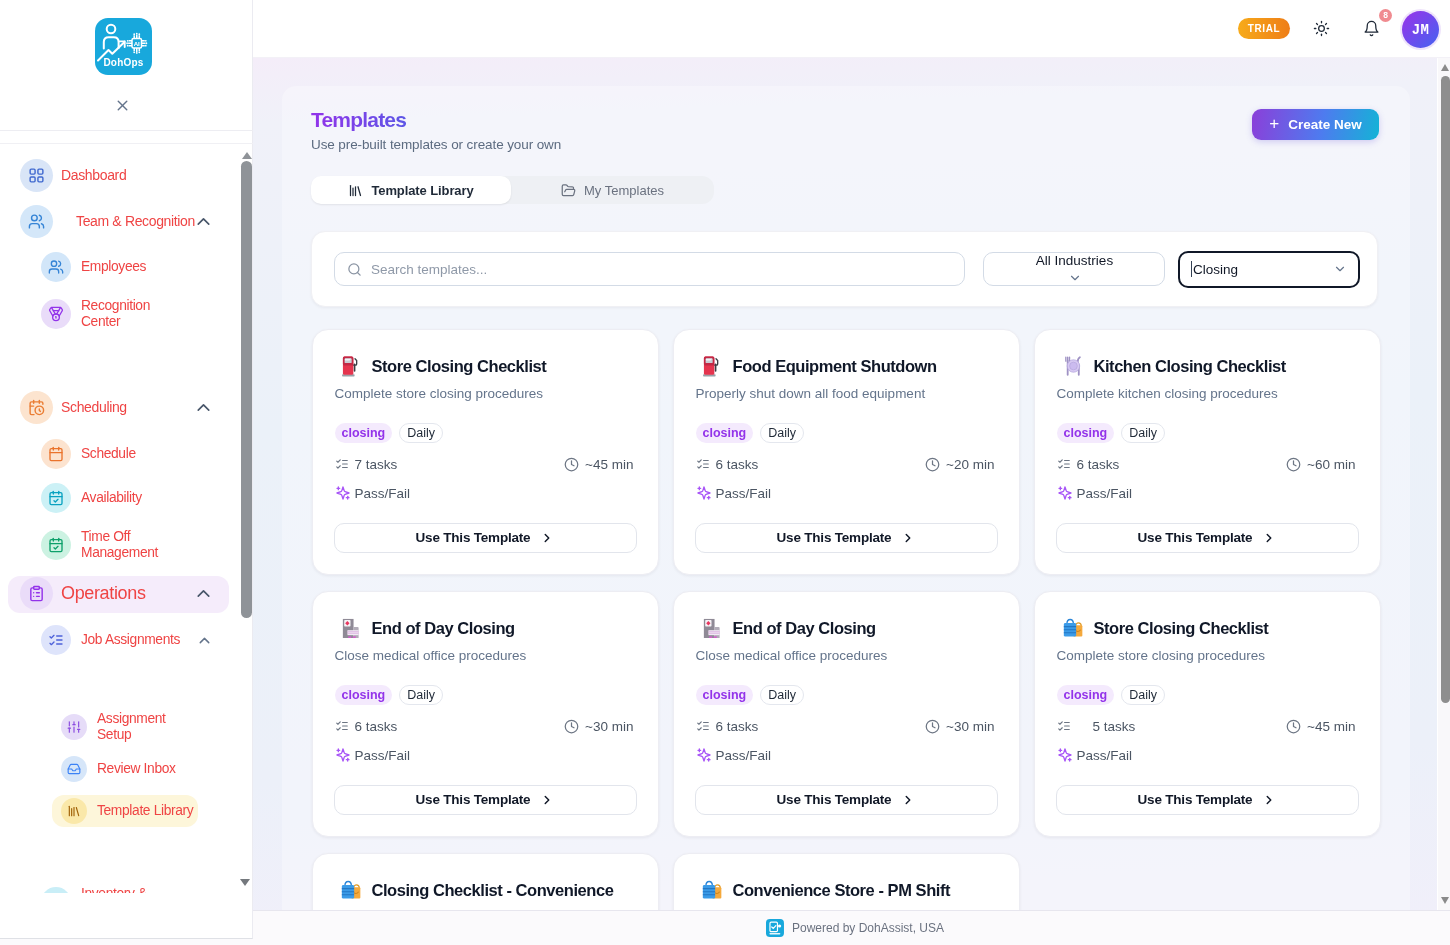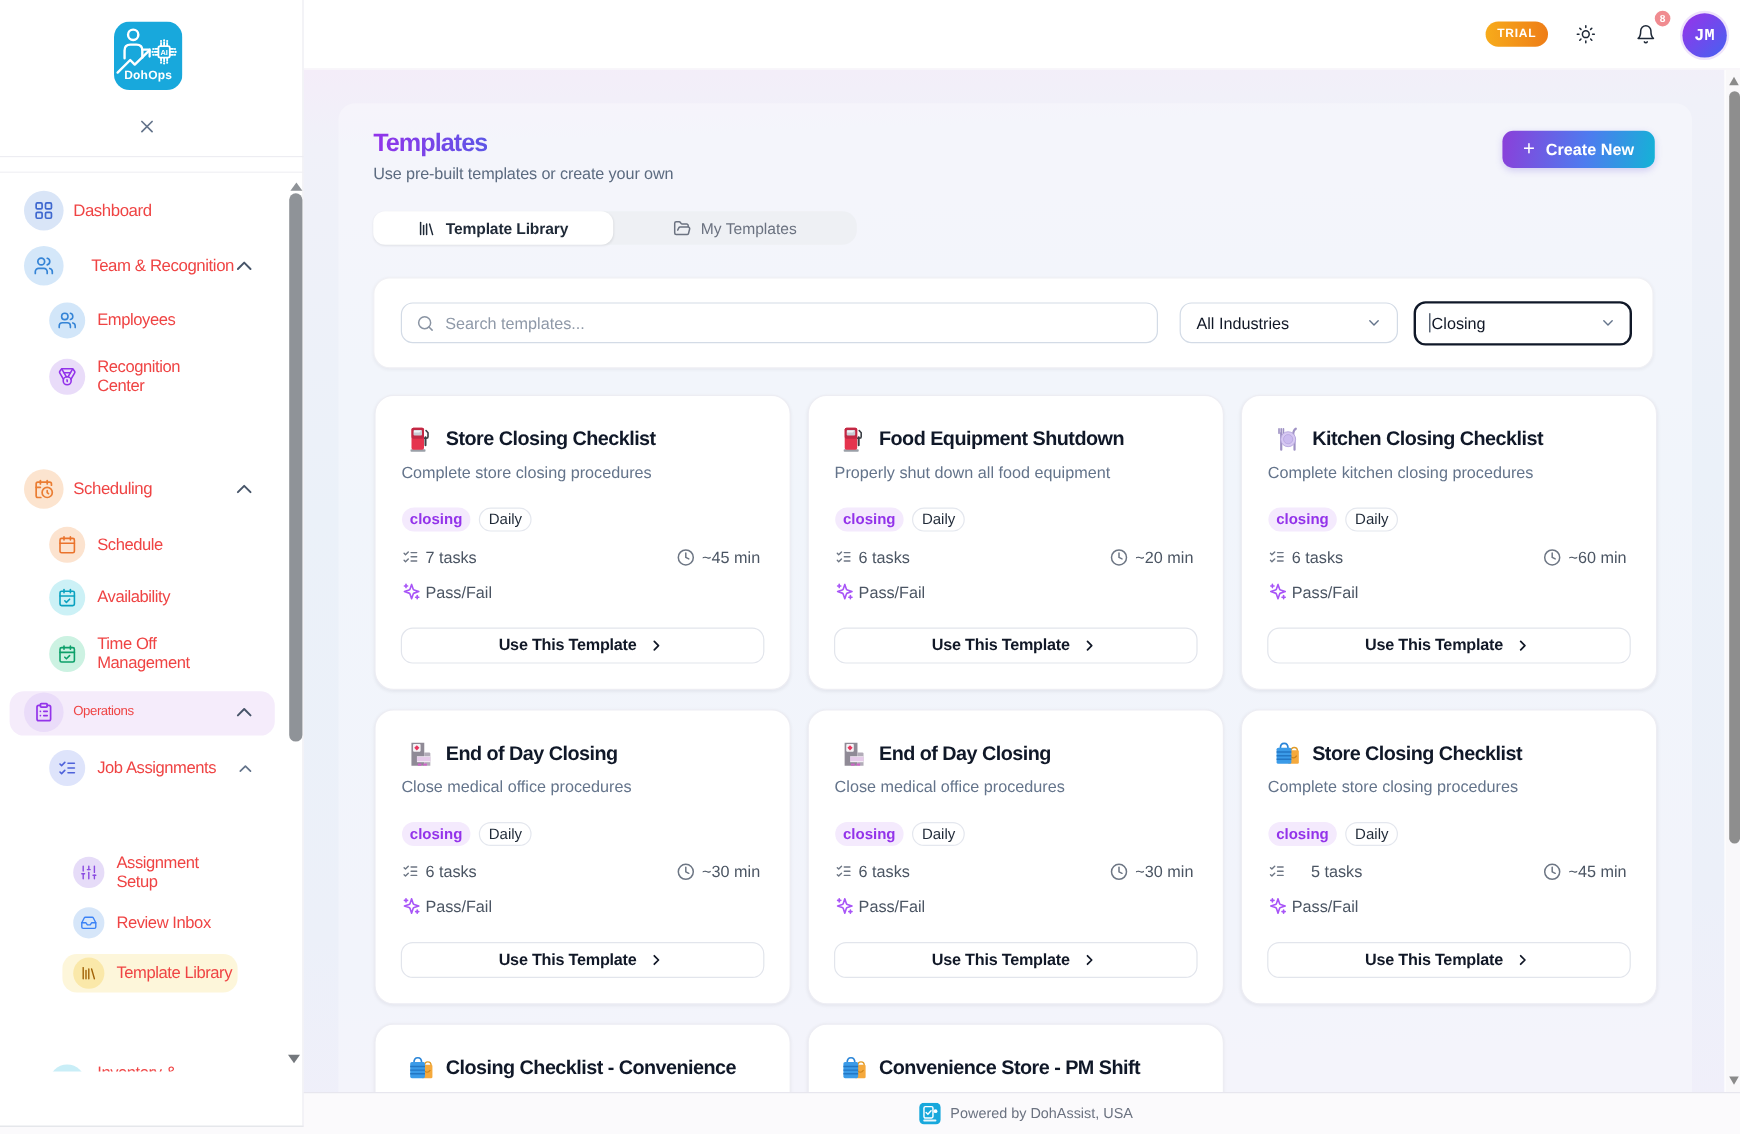--- a/index.html
+++ b/index.html
@@ -44,21 +44,21 @@
   box-shadow:0 1px 2px rgba(0,0,0,0.08);
   display:flex; align-items:center; justify-content:center; gap:8px;
   font-size:13px; font-weight:bold; color:#1f2937; letter-spacing:-0.1px; }
 .tab-inactive { flex:1; display:flex; align-items:center; justify-content:center; gap:8px;
   font-size:13px; color:#6b7280; }
 .searchcard { position:absolute; left:311px; top:231px; width:1067px; height:76px; background:#fff;
   border-radius:14px; border:1px solid #f0f0f4; box-shadow:0 1px 3px rgba(16,24,40,0.05); }
 .searchinput { position:absolute; left:22px; top:20px; width:631px; height:34px; border:1px solid #d3dbe6; border-radius:10px;
   display:flex; align-items:center; padding-left:12px; gap:9px; font-size:13.5px; color:#8f99a8; background:#fff; }
 .sel1 { position:absolute; left:671px; top:20px; width:182px; height:34px; border:1px solid #d3dbe6; border-radius:10px;
-  display:flex; align-items:center; justify-content:space-between; padding:0 12px 0 13px; font-size:13.5px; color:#111827; background:#fff; }
+  display:flex; align-items:center; justify-content:space-between; padding:0 12px 0 13px; font-size:13.5px; color:#111827; background:#fff;flex-direction:column; }
 .sel2 { position:absolute; left:866px; top:18.5px; width:182px; height:37px; border:2px solid #101828; border-radius:10px;
   display:flex; align-items:center; justify-content:space-between; padding:0 11px 0 11px; font-size:13.5px; color:#111827; background:#fff; }
 
 
 .card { position:absolute; width:347px; height:246px; background:#fff; border-radius:16px;
   border:1px solid #ededf3; box-shadow:0 1px 3px rgba(16,24,40,0.06); }
 .card .cicon { position:absolute; left:27px; top:25px; width:22px; height:22px; }
 .card .ctitle { position:absolute; left:59px; top:27px; font-size:16.5px; font-weight:bold; color:#101828; letter-spacing:-0.45px; }
 .card .cdesc { position:absolute; left:22px; top:56px; font-size:13.5px; color:#64748b; }
 .card .pills { position:absolute; left:22px; top:92.5px; display:flex; gap:7px; }
@@ -620,21 +620,21 @@
 <div class="circ" style="margin-left:10px;width:33px;height:33px;background:#eadcf9">
           <svg width="17" height="17" viewBox="0 0 24 24" fill="none" stroke="#9333ea" stroke-width="2" stroke-linecap="round" stroke-linejoin="round" style="">
             <rect x="8" y="2" width="8" height="4" rx="1"></rect>
             <path d="M16 4h2a2 2 0 0 1 2 2v14a2 2 0 0 1-2 2H6a2 2 0 0 1-2-2V6a2 2 0 0 1 2-2h2"></path>
             <path d="M12 11h4"></path>
             <path d="M12 16h4"></path>
             <path d="M8 11h.01"></path>
             <path d="M8 16h.01"></path>
           </svg>
         </div>
-<div class="txt" style="margin-left:8px;font-size:11px;line-height:16px;letter-spacing:-0.35px">Operations</div>
+<div class="txt" style="margin-left:8px;font-size:18px;line-height:16px;letter-spacing:-0.35px">Operations</div>
 <span class="chev">
           <svg width="21" height="21" viewBox="0 0 24 24" fill="none" stroke="#475569" stroke-width="1.9" stroke-linecap="round" stroke-linejoin="round" style="">
             <path d="m18 15-6-6-6 6"></path>
           </svg>
         </span>
       </div>
 <div class="mrow " style="top:489.0px;height:44px">
 <div class="circ" style="margin-left:31px;width:30px;height:30px;background:#dee4fb">
           <svg width="16" height="16" viewBox="0 0 24 24" fill="none" stroke="#4e62da" stroke-width="2" stroke-linecap="round" stroke-linejoin="round" style="">
             <path d="m3 17 2 2 4-4"></path>

